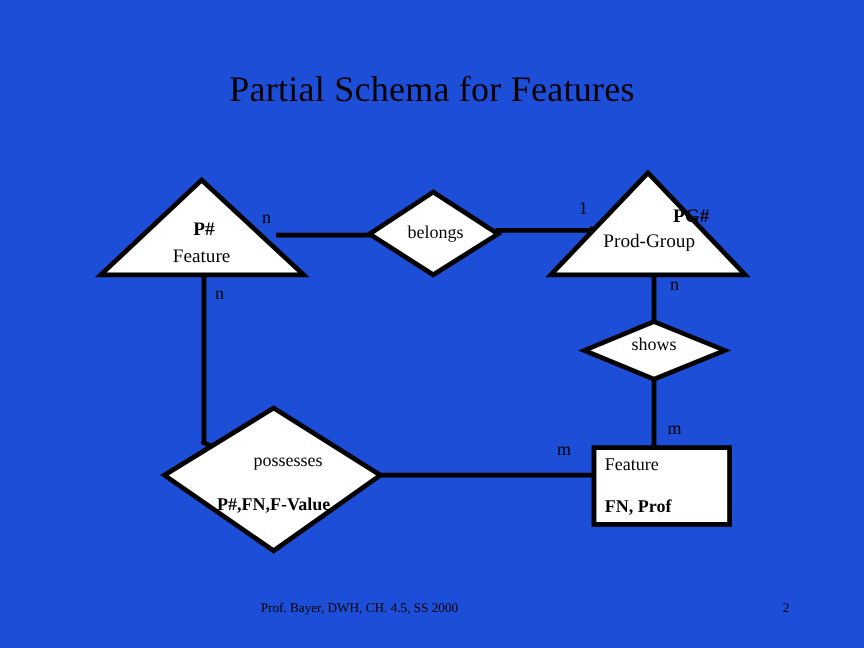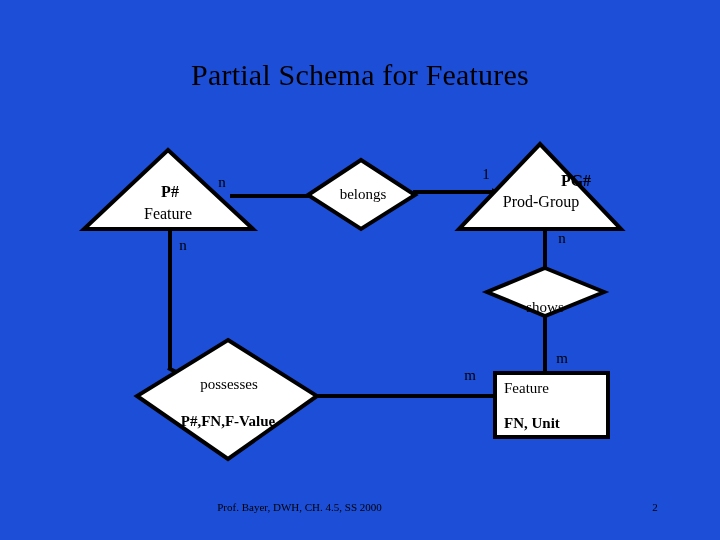--- a/index.html
+++ b/index.html
@@ -120,27 +120,27 @@
   </svg>
 
   <div class="lbl c bold sz16" style="left:170px; top:184px;">P#</div>
   <div class="lbl c sz16" style="left:168px; top:206px;">Feature</div>
 
   <div class="lbl c bold sz16" style="left:566px; top:173px;margin-left:10px;">PG#</div>
   <div class="lbl c sz16" style="left:541px; top:194px;text-align:right;">Prod-Group</div>
 
   <div class="lbl c sz15" style="left:363px; top:187px;">belongs</div>
 
-  <div class="lbl c sz15" style="left:545px; top:300px;">shows</div>
+  <div class="lbl c sz15" style="left:545px; top:281px;">shows</div>
 
-  <div class="lbl c sz15" style="left:229px; top:377px;">possesses</div>
+  <div class="lbl c sz15" style="left:240px; top:377px;">possesses</div>
   <div class="lbl c bold sz15" style="left:228px; top:398px;margin-top:16px;">P#,FN,F-Value</div>
 
   <div class="lbl sz15" style="left:504px; top:381px;text-align:center;">Feature</div>
-  <div class="lbl bold sz15" style="left:504px; top:416px;">FN, Unit</div>
+  <div class="lbl bold sz15" style="left:504px; top:416px;">FN, Prof</div>
 
   <div class="lbl c card-eff" style="left:222px; top:175px;">n</div>
 
   <div class="lbl c card-eff" style="left:486px; top:167px;">1</div>
 
   <div class="lbl c card-eff" style="left:183px; top:238px;">n</div>
 
   <div class="lbl c card-eff" style="left:562px; top:231px;">n</div>
 
   <div class="lbl c card-eff" style="left:562px; top:351px;">m</div>

